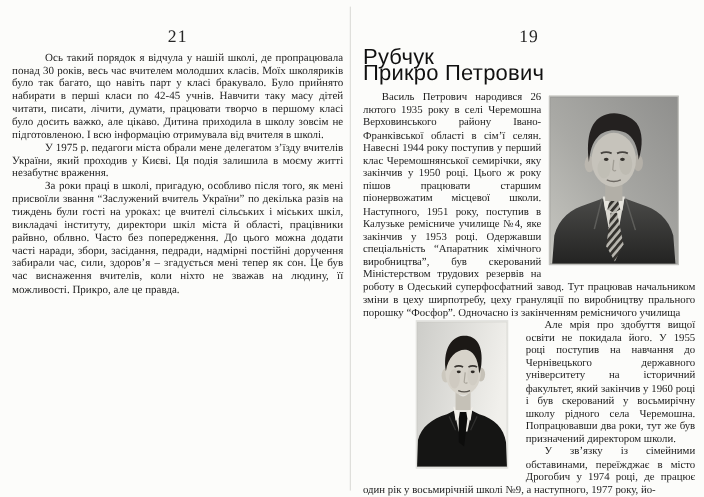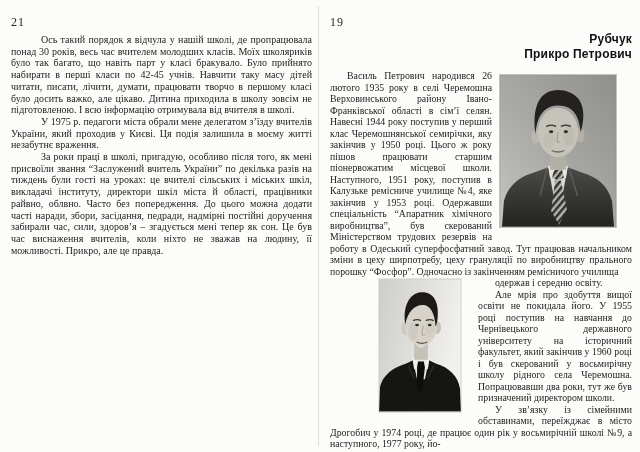--- a/index.html
+++ b/index.html
@@ -10,33 +10,33 @@
     font-family:"Liberation Serif", serif; color:#1d1d1d;
   }
   .gutter {
     position:absolute; left:318px; top:6px; height:440px; width:1px;
     background:#dcdcd8;
   }
   .page { position:absolute; top:0; }
   .page-left  { left:11px;  width:301px; }
   .page-right { left:330px; width:302px; }
   .pagenum {
-    margin-top:15px; 
-    font-size:12px; letter-spacing:1px; color:#262626;
+    margin-top:25px; text-align:center;
+    font-size:16px; letter-spacing:1px; color:#262626;
   }
   .page-left .pagenum { margin-bottom:4px; }
   .para {
     font-size:10px; line-height:11.7px;
     text-align:justify; text-indent:30px;
   }
   .noind { text-indent:0; }
   .title {
-    margin-top:2px; text-align:right;
-    font-family:"Liberation Sans", sans-serif; font-weight:bold;
-    font-size:12px; line-height:15px; color:#101010; letter-spacing:.2px;
+    margin-top:2px; text-align:left;
+    font-family:"Liberation Sans", sans-serif; font-weight:normal;
+    font-size:20px; line-height:15px; color:#101010; letter-spacing:.2px;
   }
   .rp-body { margin-top:8px; }
   .rp-body .para { font-size:9.8px; line-height:11.5px; text-indent:17px; }
   .photo-top {
     float:right; width:118px; height:154px;
     margin:4px 15px 9px 7px;
     border:1px solid #c2c2be; background:#a8a8a6;
   }
   .photo-bottom {
     float:left; display:block; width:84px; height:135px;
@@ -134,20 +134,19 @@
           <path d="M27,46 C24,28 31,14 43,13 C55,12 62,22 60,40 C59,47 58,48 58,48 C57,33 52,27 46,26 C38,25 29,32 27,46 Z" fill="#1c1916"></path>
           <path d="M35,42 Q39,40 43,42" stroke="#3b3733" stroke-width="1.5" fill="none"></path>
           <path d="M48,42 Q52,40 56,42" stroke="#3b3733" stroke-width="1.5" fill="none"></path>
           <ellipse cx="39" cy="46.5" rx="1.9" ry="1.3" fill="#2e2a26"></ellipse>
           <ellipse cx="52" cy="46.5" rx="1.9" ry="1.3" fill="#2e2a26"></ellipse>
           <path d="M45,47 L44,56 Q45.5,58 47,56.5" stroke="#a9a59b" stroke-width="1.1" fill="none"></path>
           <path d="M38.5,64 Q44,66.5 49.5,64" stroke="#55514b" stroke-width="1.2" fill="none"></path>
           <rect width="84" height="135" fill="none" stroke="#b9b9b5" stroke-opacity="0.4"></rect>
         </svg>
           </span>
-        <span>одержав і середню освіту.</span>
       </p>
 
       <p class="para">Але мрія про здобуття вищої освіти не покидала його. У 1955 році поступив на навчання до Чернівецького державного університету на історичний факультет, який закінчив у 1960 році і був скерований у восьмирічну школу рідного села Черемошна. Попрацювавши два роки, тут же був призначений директором школи.</p>
       <p class="para">У зв’язку із сімейними обставинами, переїжджає в місто Дрогобич у 1974 році, де працює один рік у восьмирічній школі №9, а наступного, 1977 року, йо-</p>
     </div>
   </section>
 </div>
 
 </body></html>

